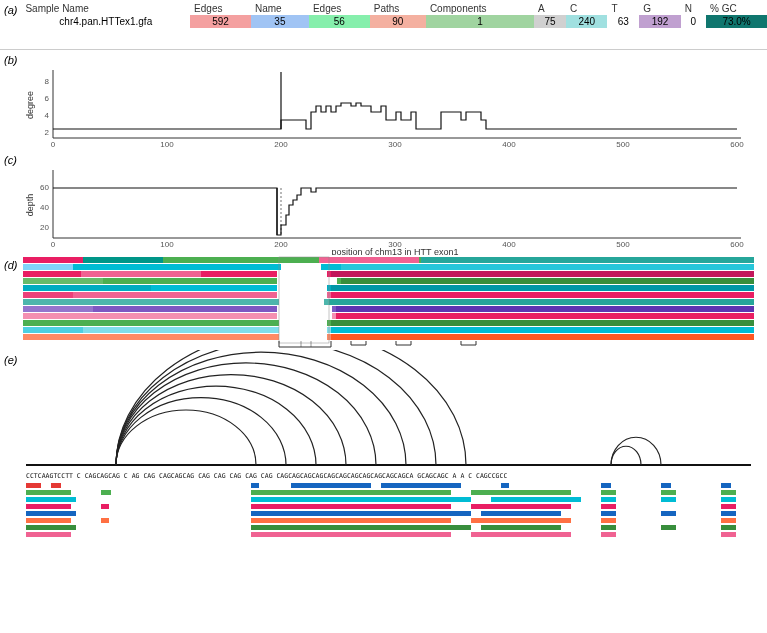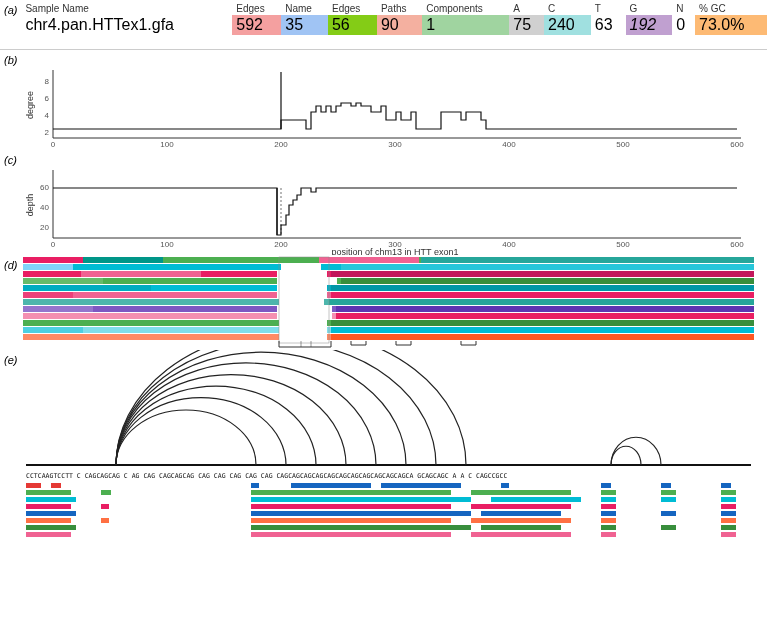--- a/index.html
+++ b/index.html
@@ -42,33 +42,33 @@
     }
     th {
       font-size: 10px;
       font-weight: normal;
       text-align: left;
       padding: 1px 4px;
       color: #333;
       margin-top: 46px;
     }
     td {
-      font-size: 16px;
+      font-size: 10px;
       padding: 1px 4px;
-      text-align: left;
+      text-align: center;
     }
     .td-pink { background: #f4a0a0; margin-left: 11px; }
     .td-blue { background: #a0c4f4; }
-    .td-teal { background: #84cc16; margin-left: 16px; }
+    .td-teal { background: #86efac; margin-left: 16px; }
     .td-salmon { background: #f4b0a0; }
     .td-green { background: #a0d4a0; }
     .td-gray { background: #d0d0d0; }
     .td-cyan { background: #a0e0e0; }
-    .td-lavender { background: #c0a0d0; font-style: italic; }
-    .td-lime { background: #fdba74; margin-left: 10px; }
+    .td-lavender { background: #c0a0d0; }
+    .td-lime { background: #0f766e; margin-left: 10px; }
 
     
     .section-row {
       display: flex;
       flex-direction: row;
       align-items: flex-start;
     }
 
     
     .chart-area {

